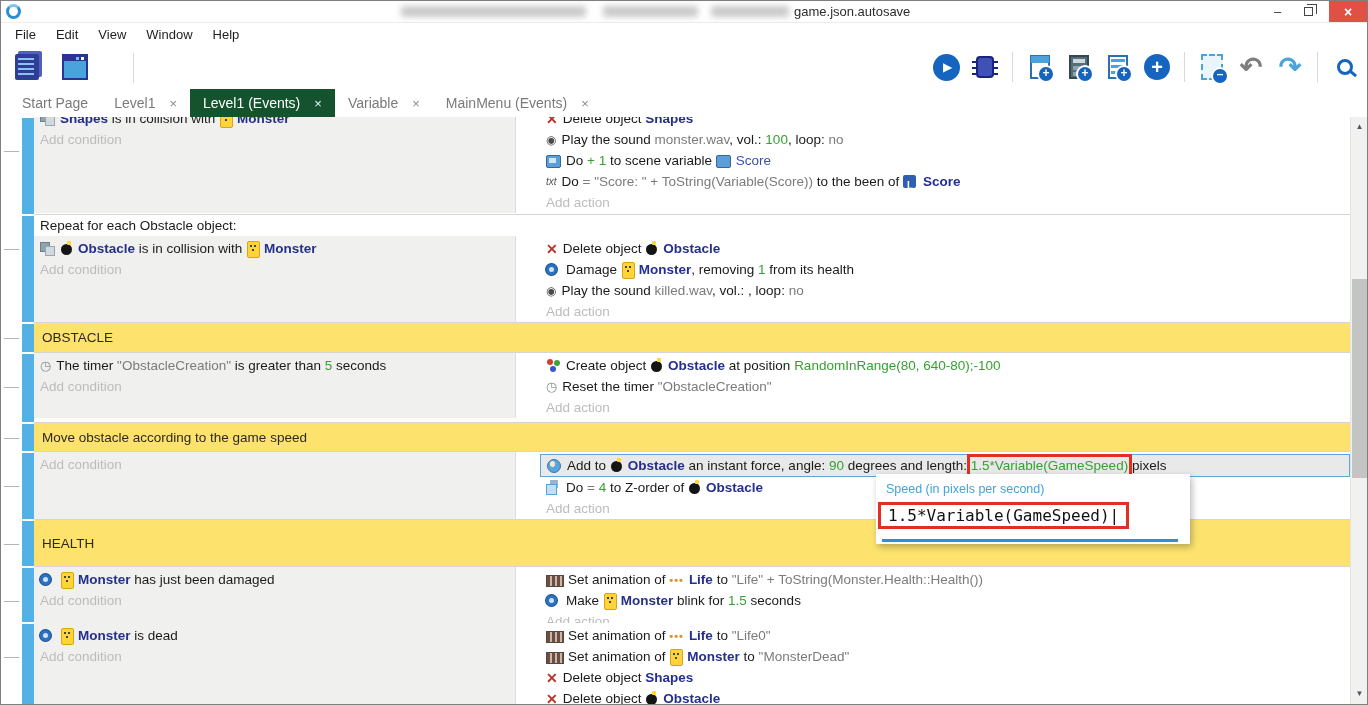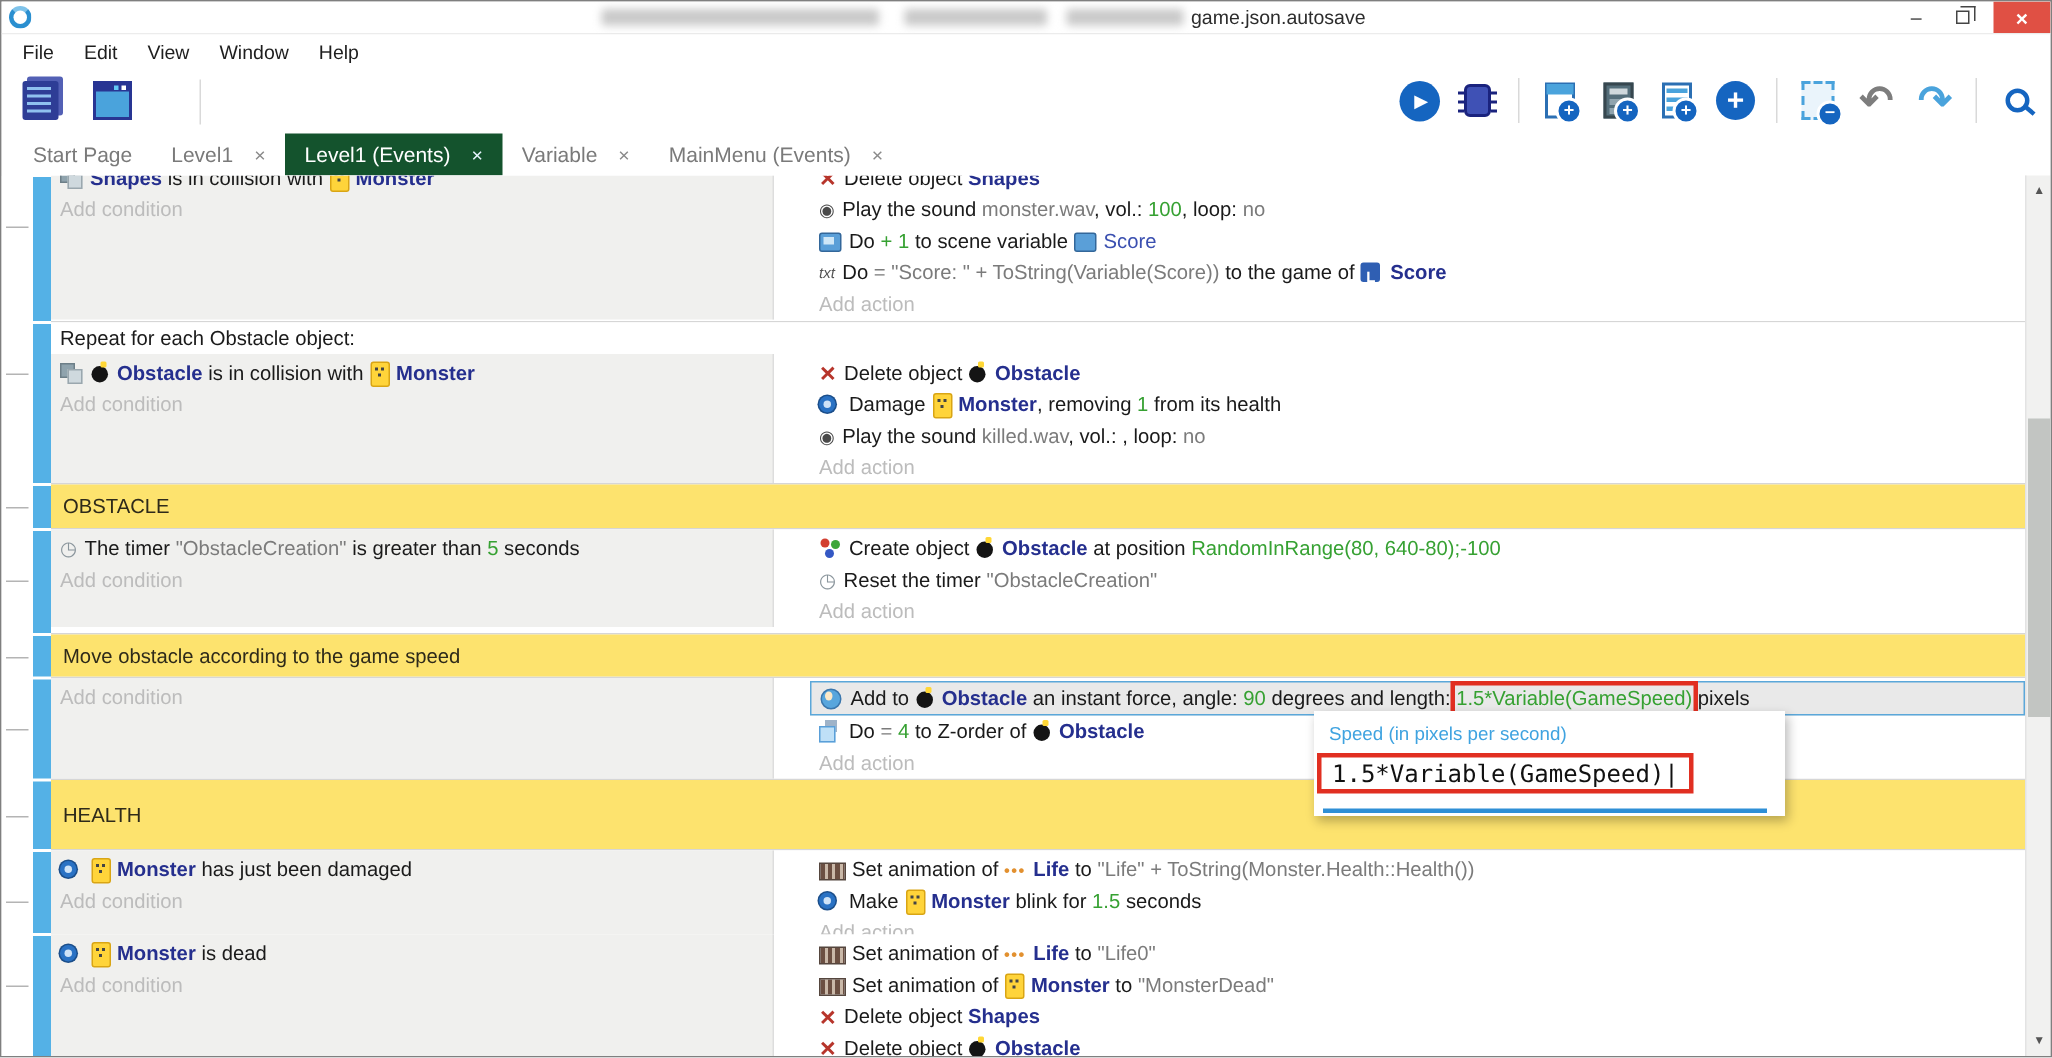--- a/index.html
+++ b/index.html
@@ -243,21 +243,21 @@
         <div class="row-content">
           <div class="cols">
             <div class="cell cond">
               <div class="line" style="margin-top: -11px;"><span class="icon collision-icon"></span><span class="s-o">Shapes</span><span class="s-p"> is in collision with </span><span class="icon monster-icon"></span><span class="s-o">Monster</span></div>
               <div class="line ph">Add condition</div>
             </div>
             <div class="cell act">
               <div class="line" style="margin-top: -11px;"><span class="icon delete-icon">✕</span><span class="s-p">Delete object </span><span class="s-o">Shapes</span></div>
               <div class="line"><span class="icon sound-icon">◉</span><span class="s-p">Play the sound </span><span class="s-g">monster.wav</span><span class="s-p">, vol.: </span><span class="s-v">100</span><span class="s-p">, loop: </span><span class="s-g">no</span></div>
               <div class="line"><span class="icon scenevar-icon"></span><span class="s-p">Do </span><span class="s-v">+ 1</span><span class="s-p"> to scene variable </span><span class="icon variable-icon"></span><span class="s-b">Score</span></div>
-              <div class="line"><span class="icon txt-icon">txt</span><span class="s-p">Do </span><span class="s-g">= </span><span class="s-g">"Score: " + ToString(Variable(Score))</span><span class="s-p"> to the game of </span><span class="icon text-object-icon"></span><span class="s-o">Score</span></div>
+              <div class="line"><span class="icon txt-icon">txt</span><span class="s-p">Do </span><span class="s-g">= </span><span class="s-g">"Score: " + ToString(Variable(Score))</span><span class="s-p"> to the been of </span><span class="icon text-object-icon"></span><span class="s-o">Score</span></div>
               <div class="line ph">Add action</div>
             </div>
           </div>
         </div>
       </div>
       <div class="row" style="height: 108px;">
         <div class="gutter"></div>
         <div class="bar"></div>
         <div class="row-content">
           <div class="line rpt">Repeat for each Obstacle object:</div>

